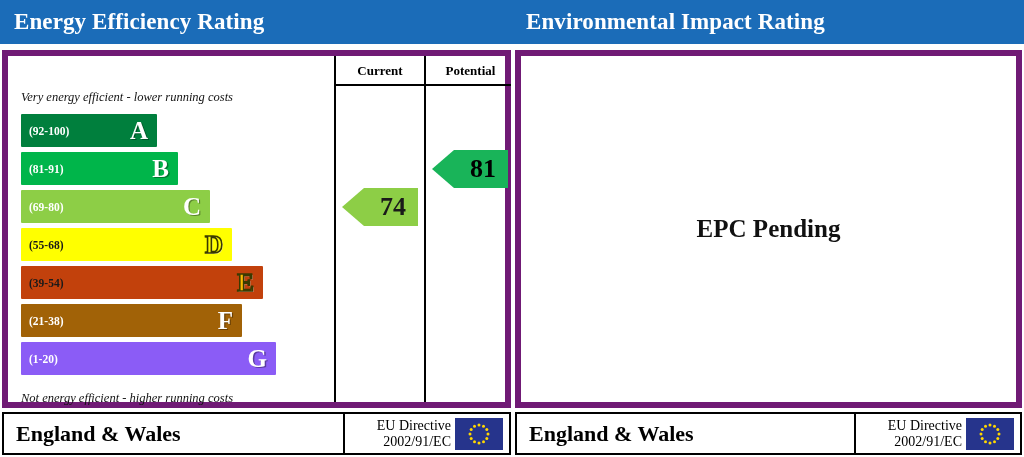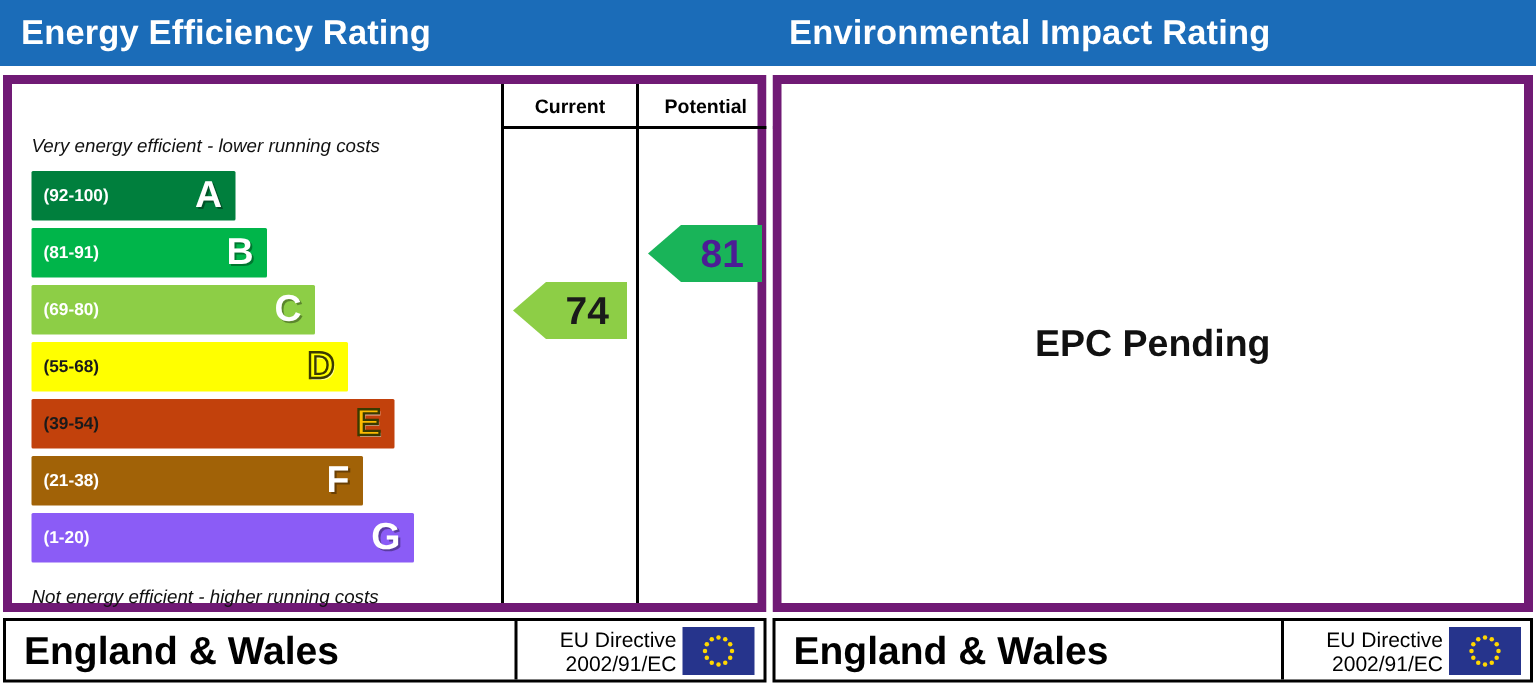--- a/index.html
+++ b/index.html
@@ -12,20 +12,21 @@
     width: 1024px;
     height: 457px;
     font-family: "Liberation Sans", sans-serif;
     overflow: hidden;
   }
 
   #root {
     position: relative;
     width: 1024px;
     height: 457px;
+    font-family: Liberation Serif, serif;
   }
 
   
   .header-bar {
     position: absolute;
     top: 0;
     height: 44px;
     background: #1b6cb8;
   }
   .header-bar.left  { left: 0;   width: 512px; }
@@ -174,21 +175,21 @@
     background: #ffffff;
   }
   .footer.left  { left: 2px;   width: 509px; }
   .footer.right { left: 515px; width: 507px; }
 
   .footer-region {
     position: absolute;
     left: 12px;
     top: 50%;
     transform: translateY(-50%);
-    font-size: 26px;
+    font-size: 22px;
     font-weight: bold;
     color: #000000;
     white-space: nowrap;
   }
   .footer-sep {
     position: absolute;
     left: 339px;
     top: 0;
     width: 2px;
     height: 100%;
@@ -278,21 +279,21 @@
           </div>
           <div class="band light" style="top: 256px; width: 255px; background: #8b5cf6;">
             <span class="range">(1-20)</span>
             <span class="letter" style="text-shadow: rgba(0, 0, 0, 0.35) 1.4px 1.4px 0px;">G</span>
           </div>
         </div>
     </div>
 
     <div id="arrows-host">
         <div class="arrow" style="left: 334px; width: 76px; top: 132px; background: rgb(141, 206, 70); color: rgb(26, 26, 26);">74</div>
-        <div class="arrow" style="left: 424px; width: 76px; top: 94px; background: rgb(25, 180, 89); color: #4c1d95;">81</div>
+        <div class="arrow" style="left: 424px; width: 76px; top: 94px; background: rgb(25, 180, 89); color: #000000;">81</div>
       </div>
   </div>
 
   <div class="panel right">
     <div class="pending">EPC Pending</div>
   </div>
 
   <div class="divider-vert"></div>
 
   <div class="footer left">

